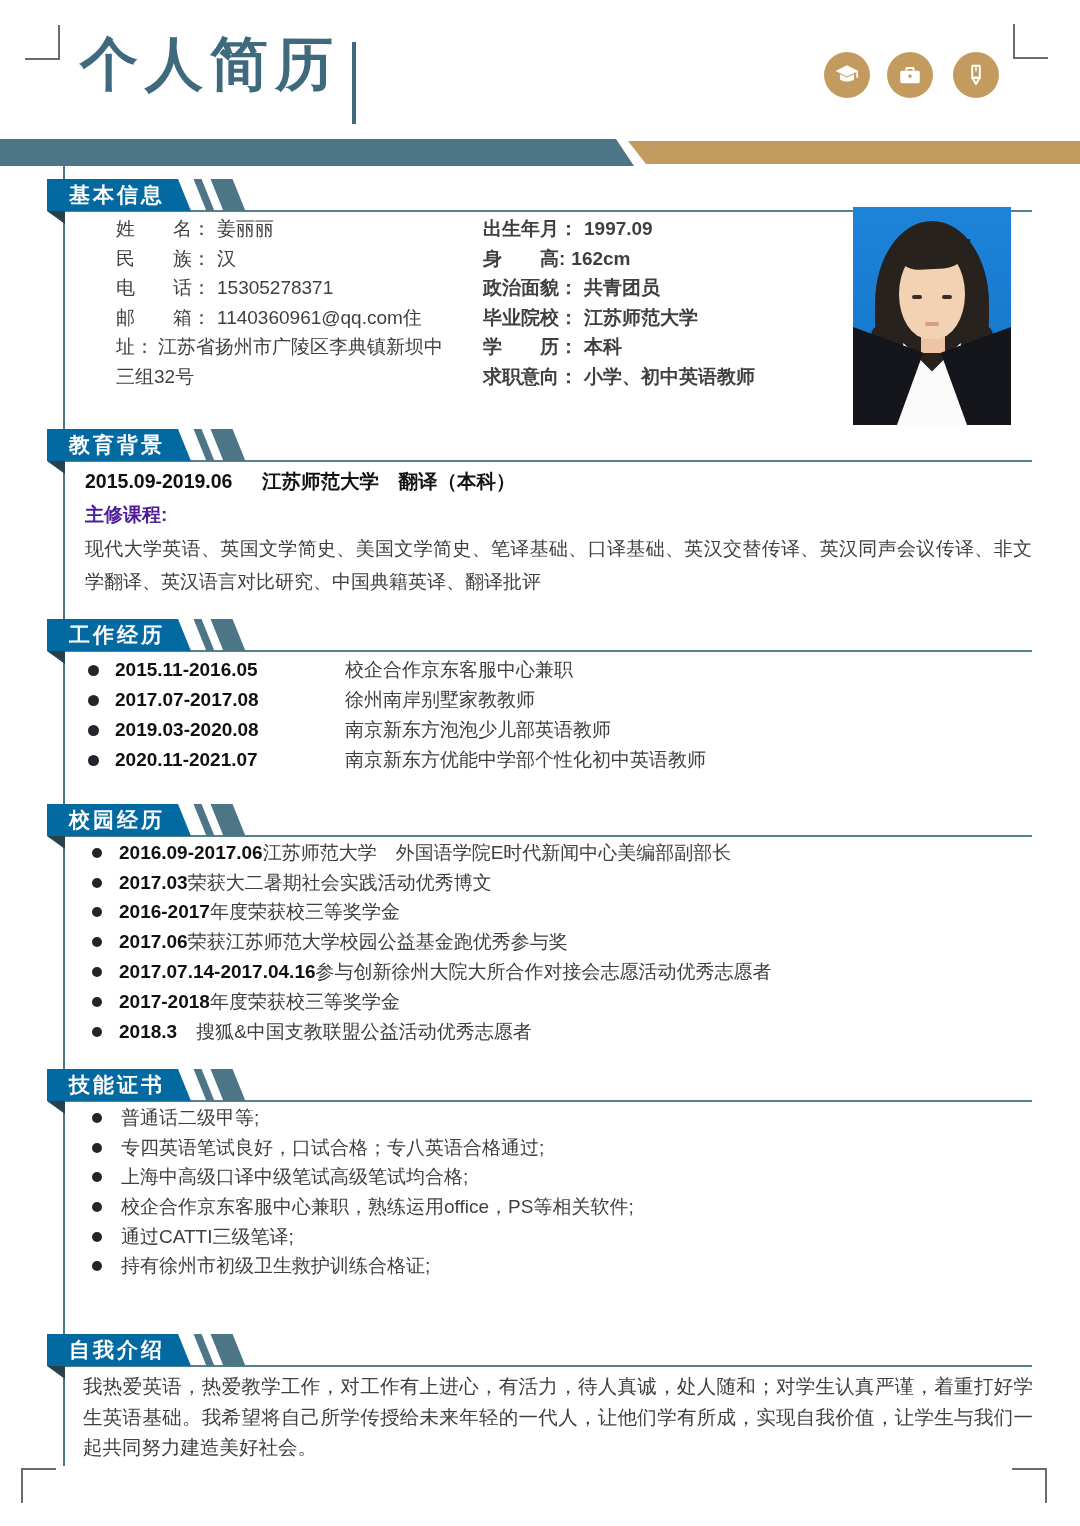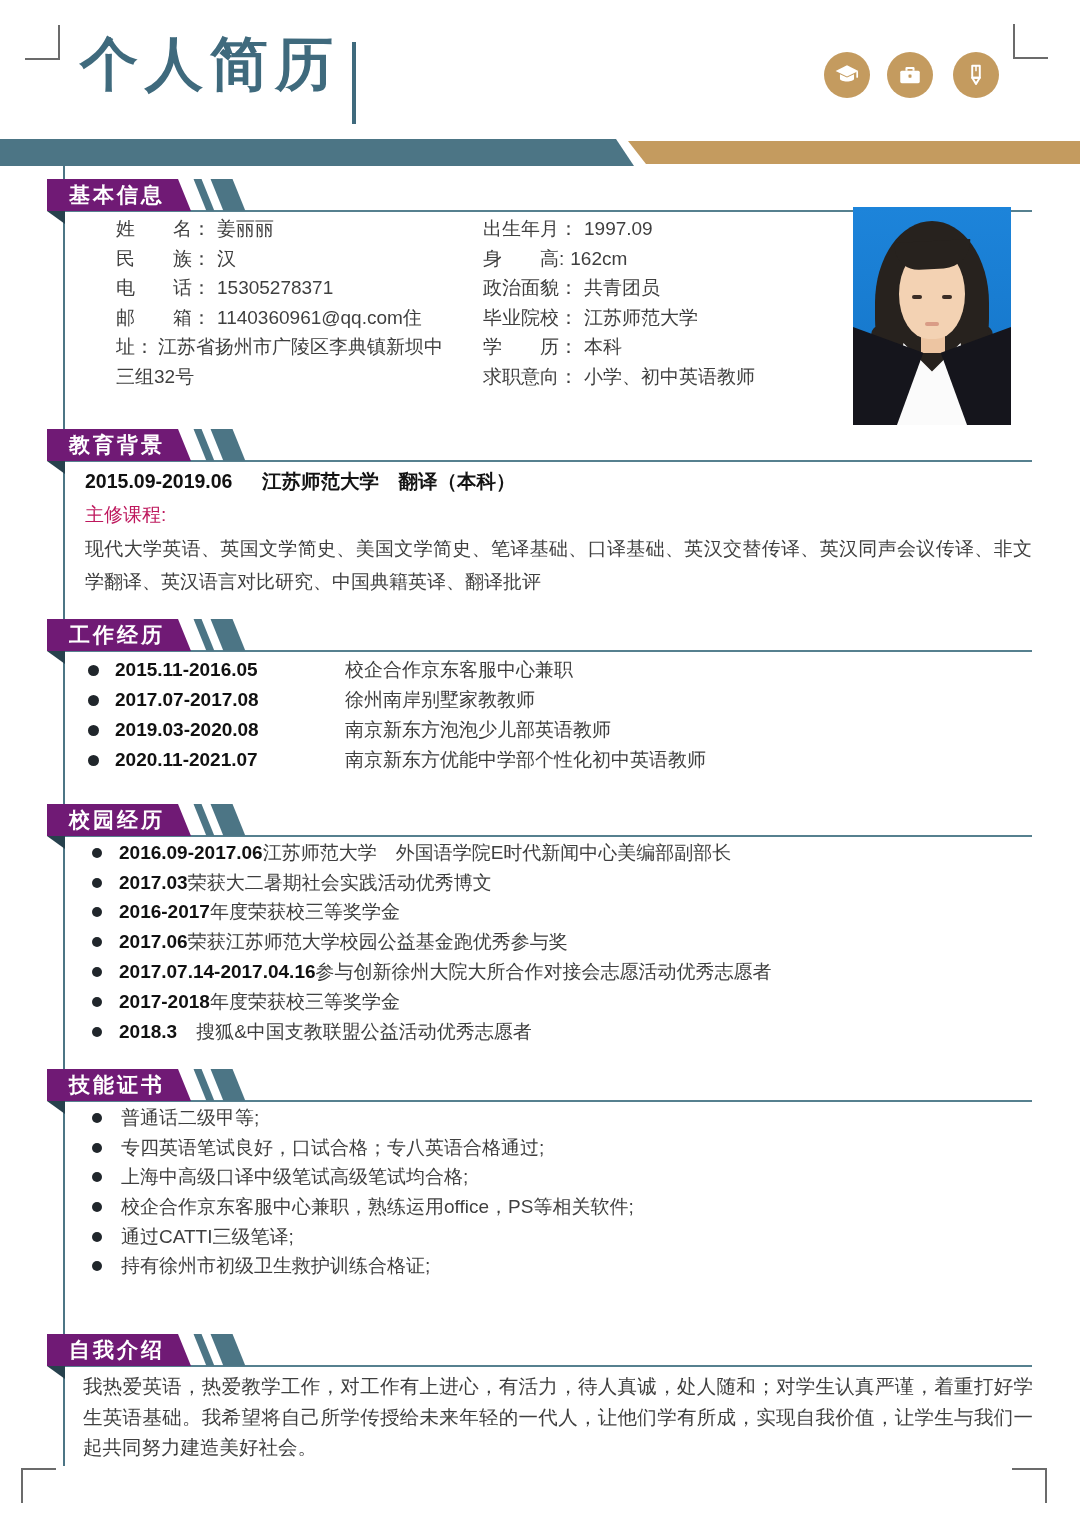--- a/index.html
+++ b/index.html
@@ -21,32 +21,32 @@
   
   .band-teal{position:absolute;left:0;top:139px;width:634px;height:27px;background:#4c7585;
              clip-path:polygon(0 0,calc(100% - 18px) 0,100% 100%,0 100%);}
   .band-gold{position:absolute;left:628px;top:141px;width:452px;height:23px;background:#c49b5f;
              clip-path:polygon(0 0,100% 0,100% 100%,18px 100%);}
   
   .vline{position:absolute;left:63px;top:166px;width:2px;height:1300px;background:#4c7585;}
   
   .hrule{position:absolute;left:64px;width:968px;height:2px;background:#56808f;}
   .banner{position:absolute;left:47px;height:32px;display:flex;align-items:stretch;}
-  .b-label{background:#701a75;color:#fff;font-size:21px;font-weight:bold;letter-spacing:3px;
+  .b-label{background:#0369a1;color:#fff;font-size:21px;font-weight:bold;letter-spacing:3px;
            line-height:32px;padding:0 26px 0 22px;
            clip-path:polygon(0 0,calc(100% - 13px) 0,100% 100%,0 100%);}
   .b-s{background:#4c7585;transform:skewX(22deg);margin-left:9px;}
   .b-s.s1{width:8px;}
   .b-s.s2{width:22px;}
   .fold{position:absolute;left:47px;width:18px;height:13px;background:#27414d;
         clip-path:polygon(0 0,100% 0,100% 100%);}
   
   .bi-col{position:absolute;top:214px;font-size:19px;margin-left:28px;}
   .bi-col.l{left:88px;width:360px;}
-  .bi-col.r{left:455px;width:380px;}
+  .bi-col.r{left:455px;width:380px;font-weight:bold;}
   .bi-row{height:29.5px;line-height:29.5px;white-space:nowrap;}
   .bi-lbl{color:#3f3f3f;}
   .bi-val{color:#3f3f3f;margin-left:6px;}
   
   .photo{position:absolute;left:853px;top:207px;width:158px;height:218px;overflow:hidden;
          background:linear-gradient(180deg,#1d84da 0%,#1373c6 100%);}
   .photo div{position:absolute;}
   .ph-hair{left:22px;top:14px;width:114px;height:164px;background:#27221e;border-radius:52% 52% 42% 42%;}
   .ph-strand-l{left:18px;top:118px;width:28px;height:100px;background:#27221e;border-radius:10px;}
   .ph-strand-r{left:112px;top:118px;width:28px;height:100px;background:#27221e;border-radius:10px;}
@@ -57,21 +57,21 @@
   .ph-eye.l{left:59px;} .ph-eye.r{left:89px;}
   .ph-mouth{left:72px;top:115px;width:14px;height:4px;background:#d99c86;border-radius:2px;}
   .ph-shirt{left:37px;top:136px;width:84px;height:84px;background:#fbfbfb;
             clip-path:polygon(0 100%,16% 0,50% 34%,84% 0,100% 100%);}
   .ph-jkt{top:128px;width:84px;height:110px;background:#15151c;}
   .ph-jkt.l{left:-30px;transform:rotate(20deg);}
   .ph-jkt.r{left:104px;transform:rotate(-20deg);}
   
   .edu-line1{position:absolute;left:85px;top:468px;font-size:19.5px;font-weight:bold;color:#141414;}
   .edu-school{margin-left:24px;text-align:center;}
-  .edu-courses-lbl{position:absolute;left:85px;top:502px;font-size:19px;font-weight:normal;color:#be185d;}
+  .edu-courses-lbl{position:absolute;left:85px;top:502px;font-size:19px;font-weight:bold;color:#4c1d95;}
   .edu-courses{position:absolute;left:85px;top:533px;width:947px;font-size:19px;line-height:32.5px;color:#3f3f3f;text-align:justify;}
   
   .blist{position:absolute;font-size:19px;}
   .brow{display:flex;align-items:center;}
   .blt{width:11px;height:11px;border-radius:50%;background:#20262b;flex:0 0 auto;}
   .date{font-weight:bold;color:#111;}
   .work-list{left:88px;top:655px;}
   .work-list .brow{height:30px;}
   .work-list .blt{margin-right:16px;}
   .work-list .date{display:inline-block;width:230px;}

